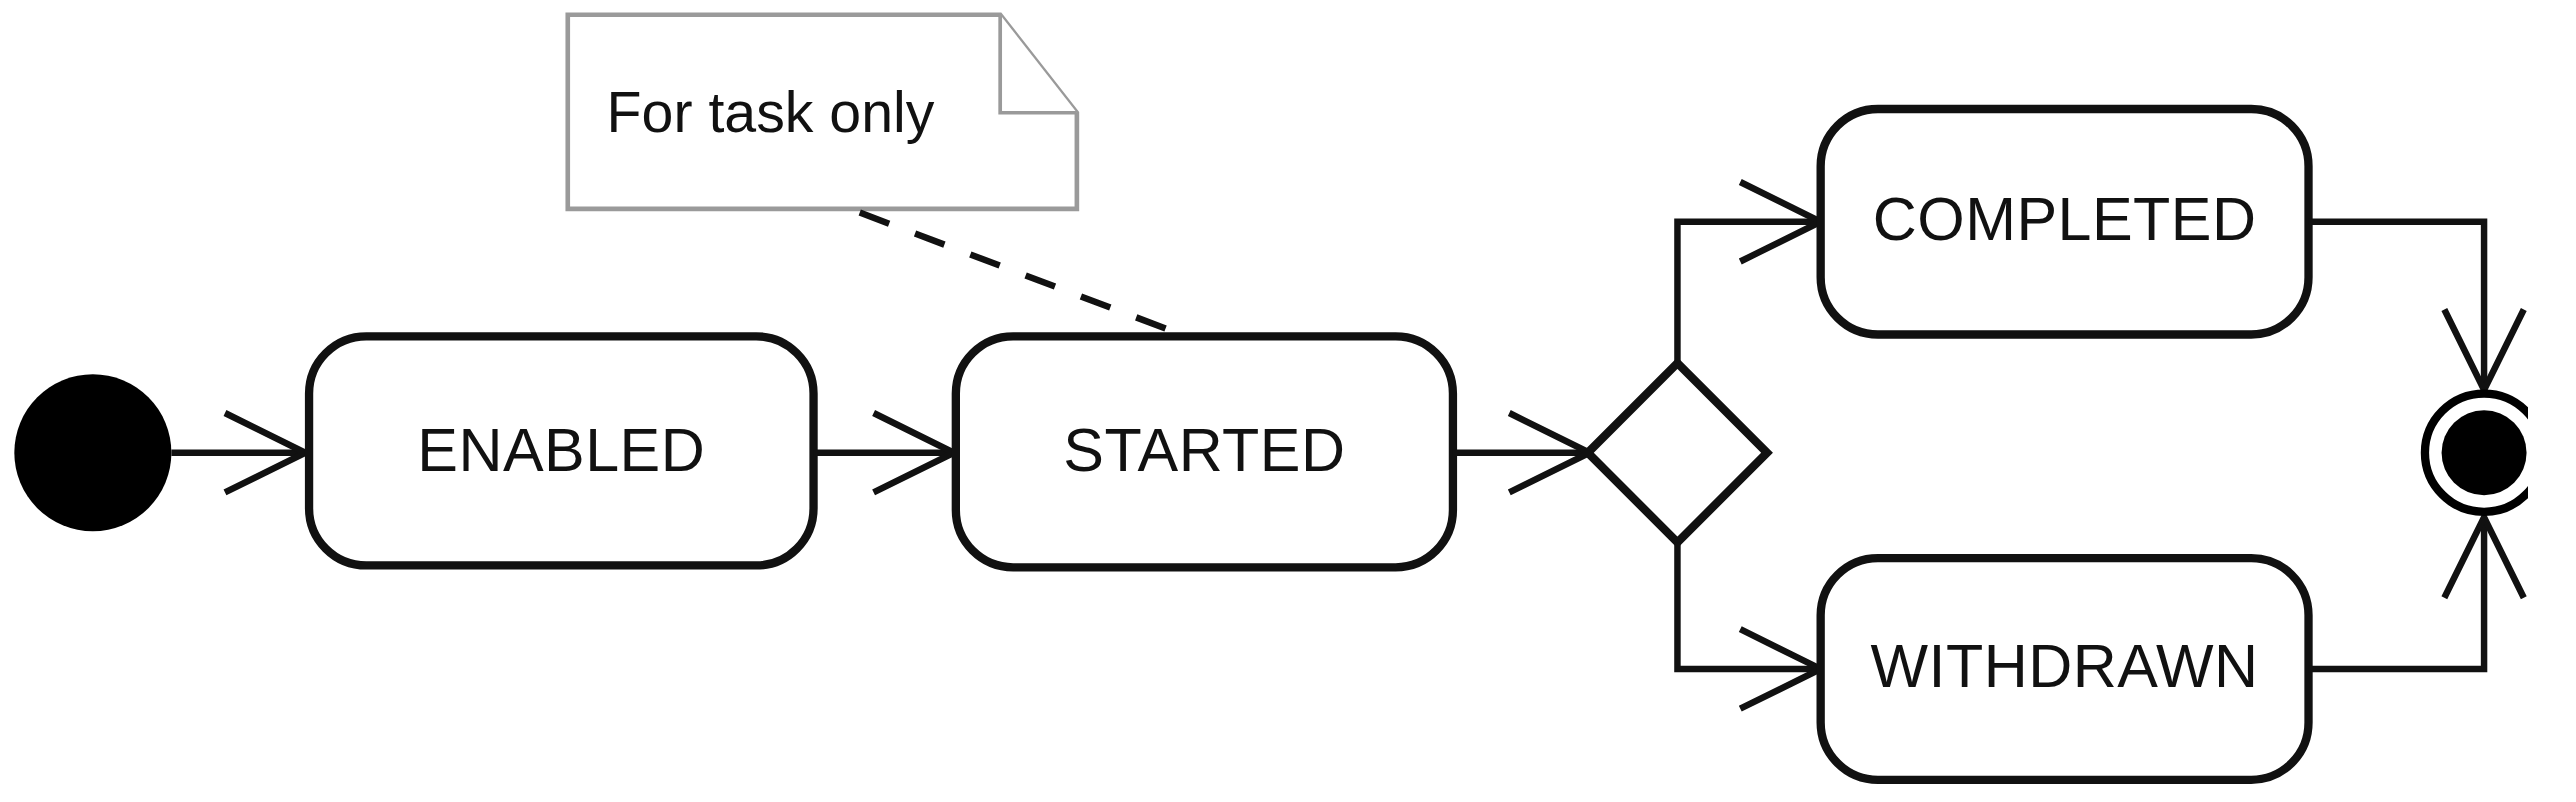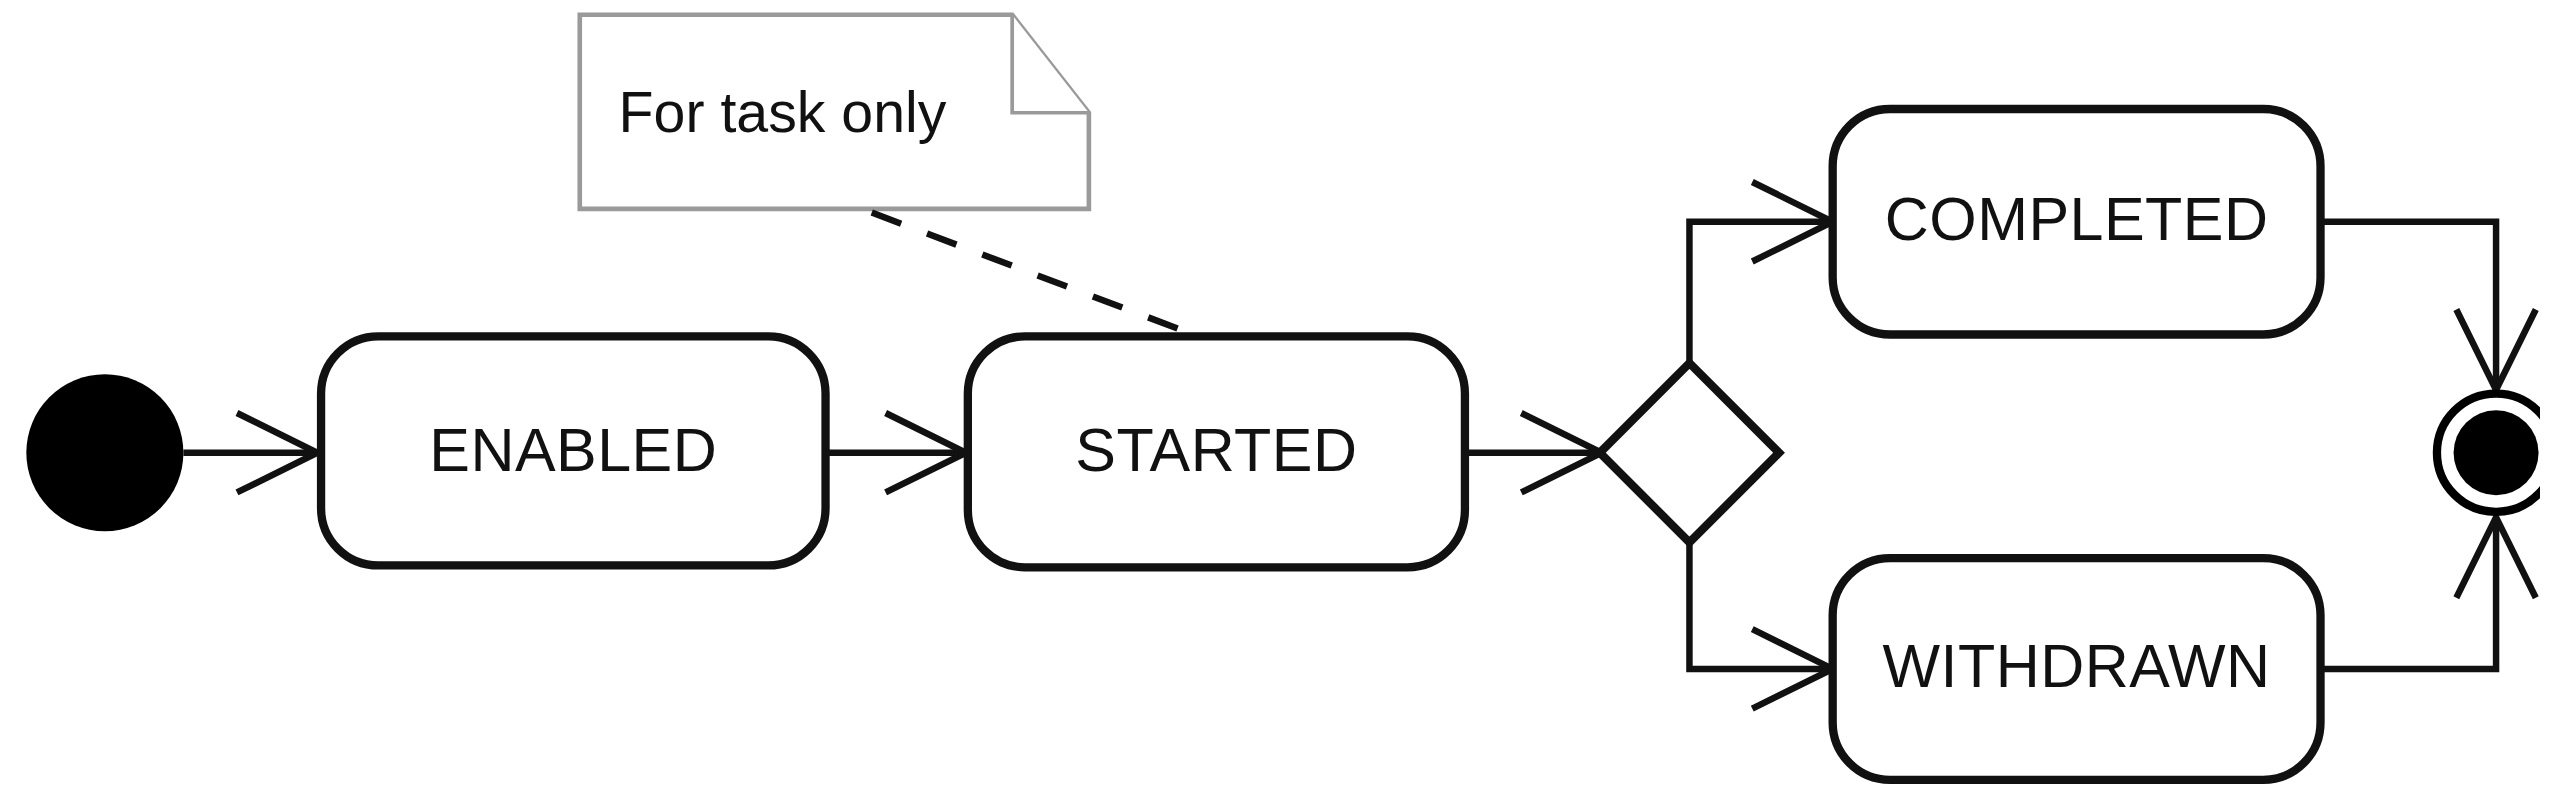--- a/index.html
+++ b/index.html
@@ -9,21 +9,20 @@
   }
   body {
     font-family: "Liberation Sans", sans-serif;
   }
   #diagram-root {
     position: relative;
     width: 2528px;
     height: 802px;
     background: #ffffff;
     overflow: hidden;
-    margin-left: 12px;
   }
   #diagram-svg {
     position: absolute;
     top: 0;
     left: 0;
     width: 2576px;
     height: 802px;
     display: block;
   }
   .state-label {

